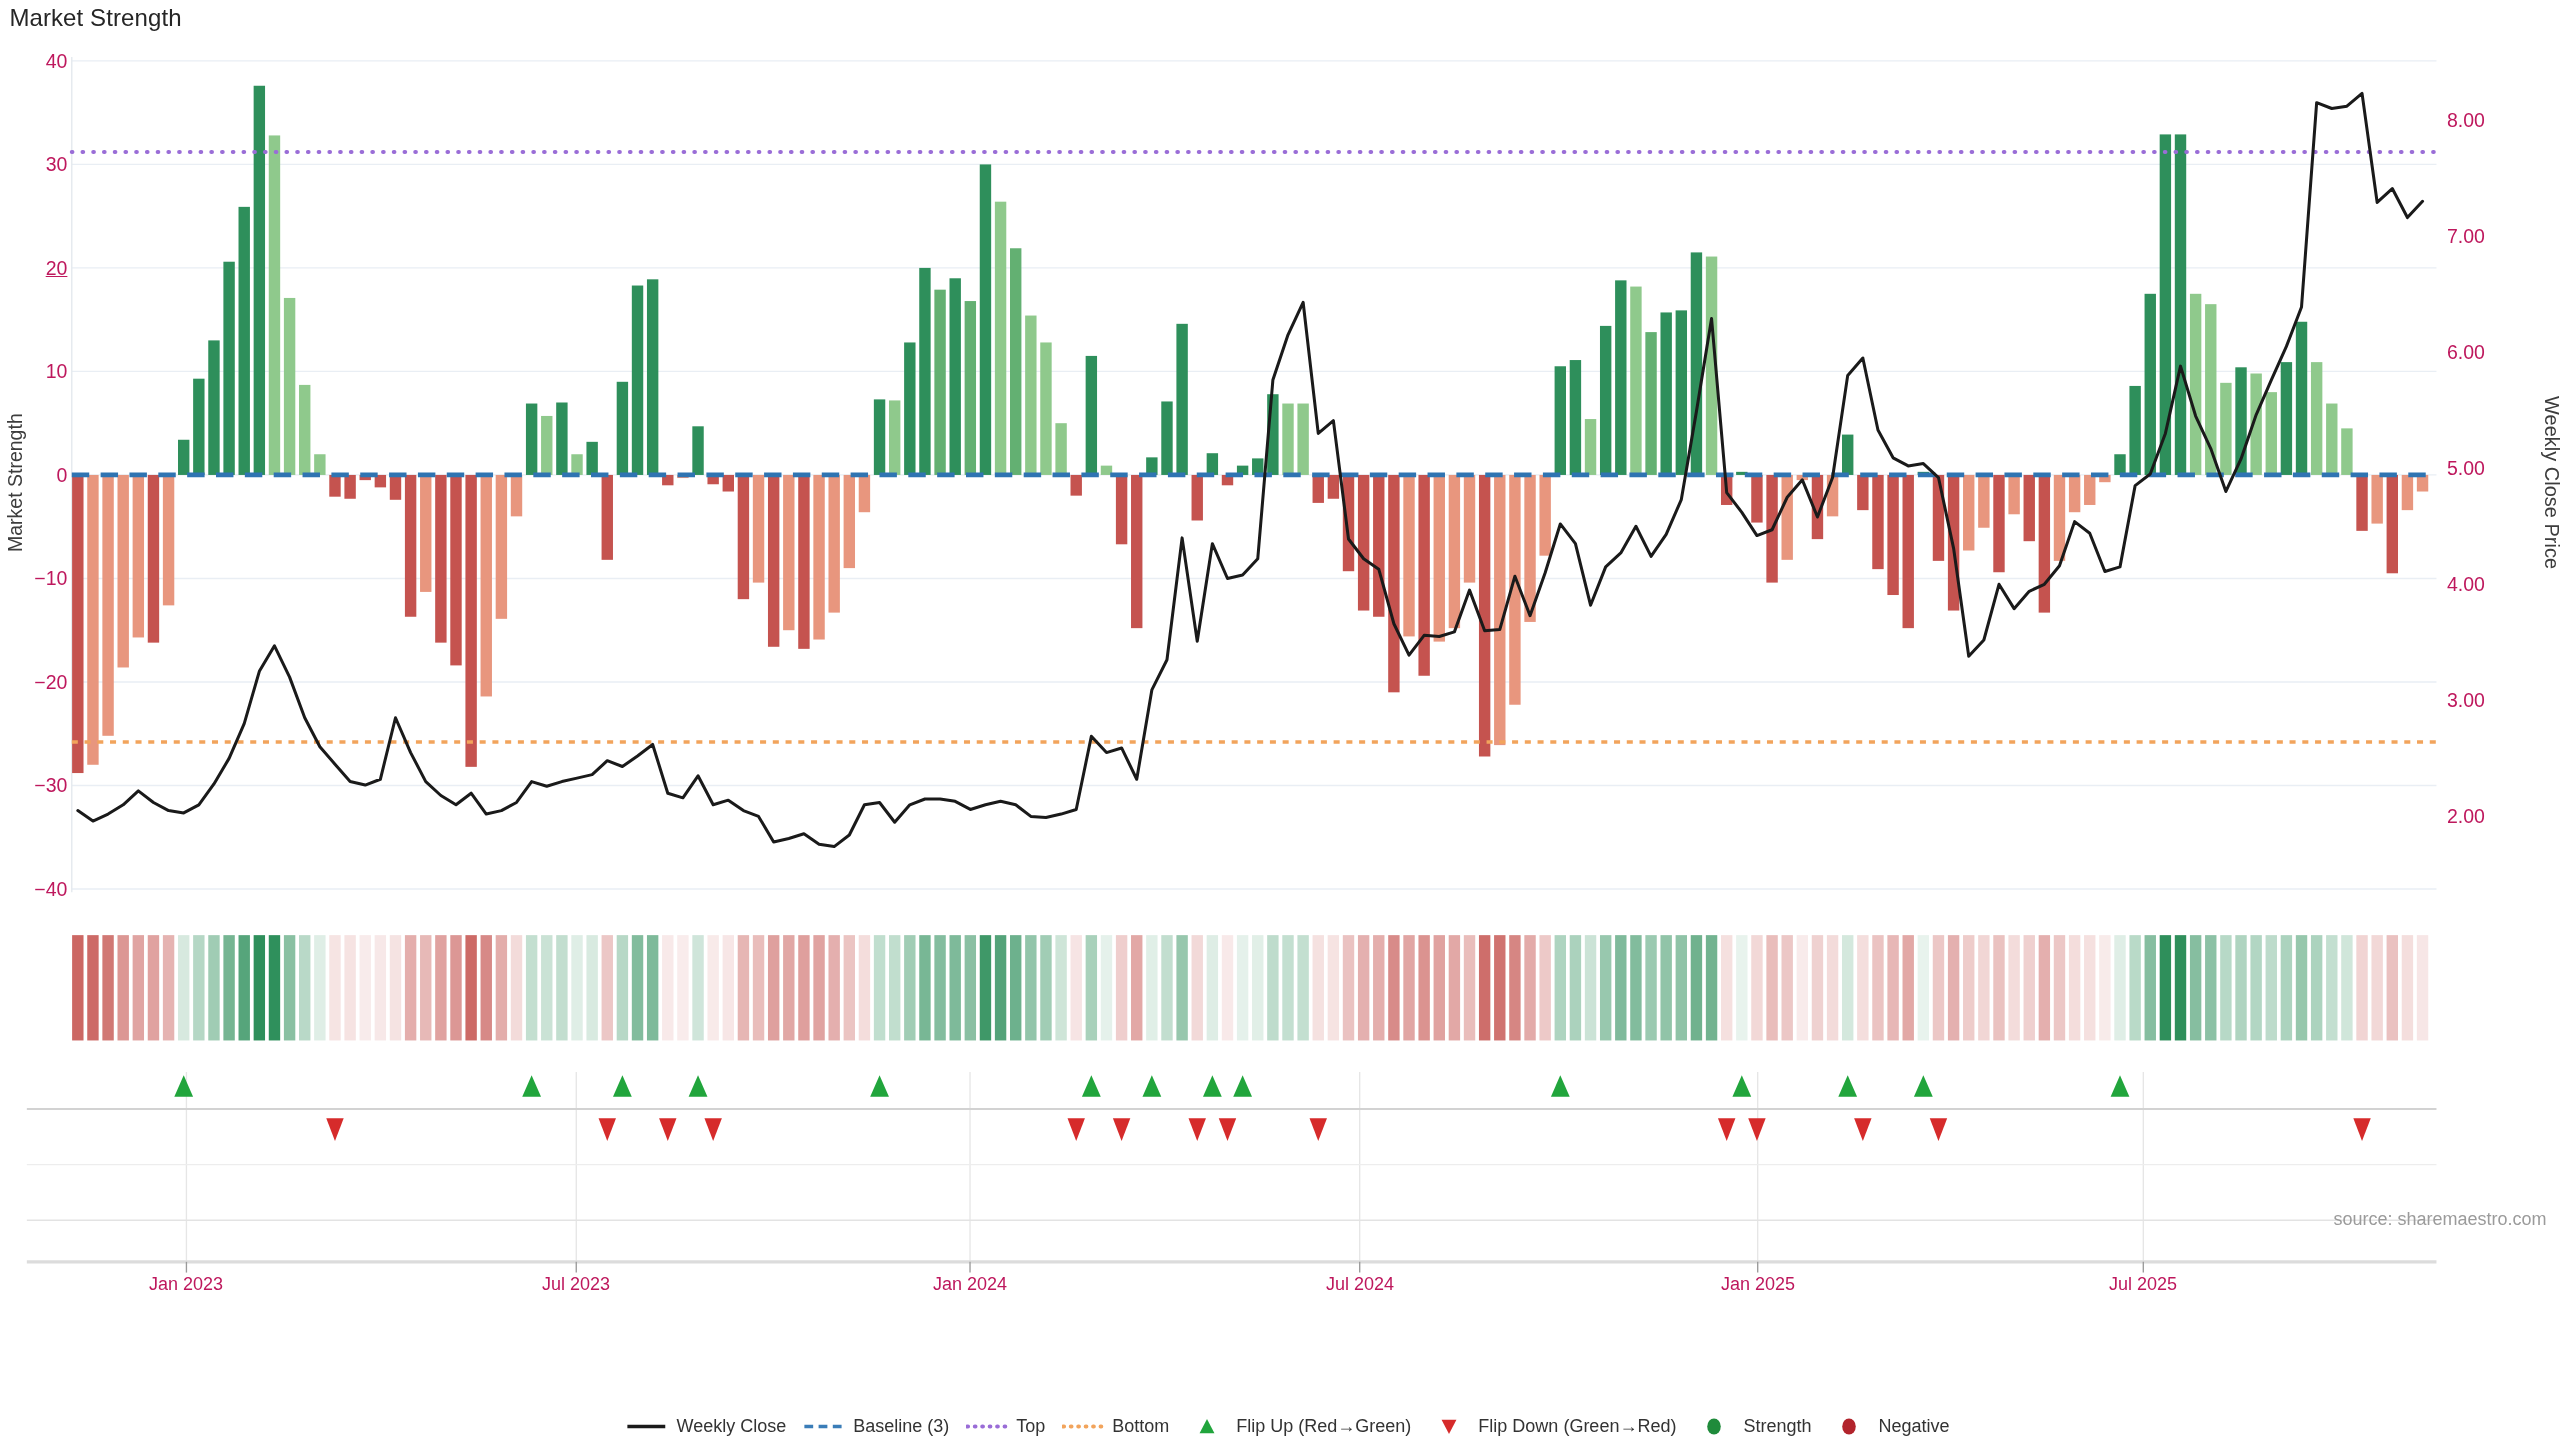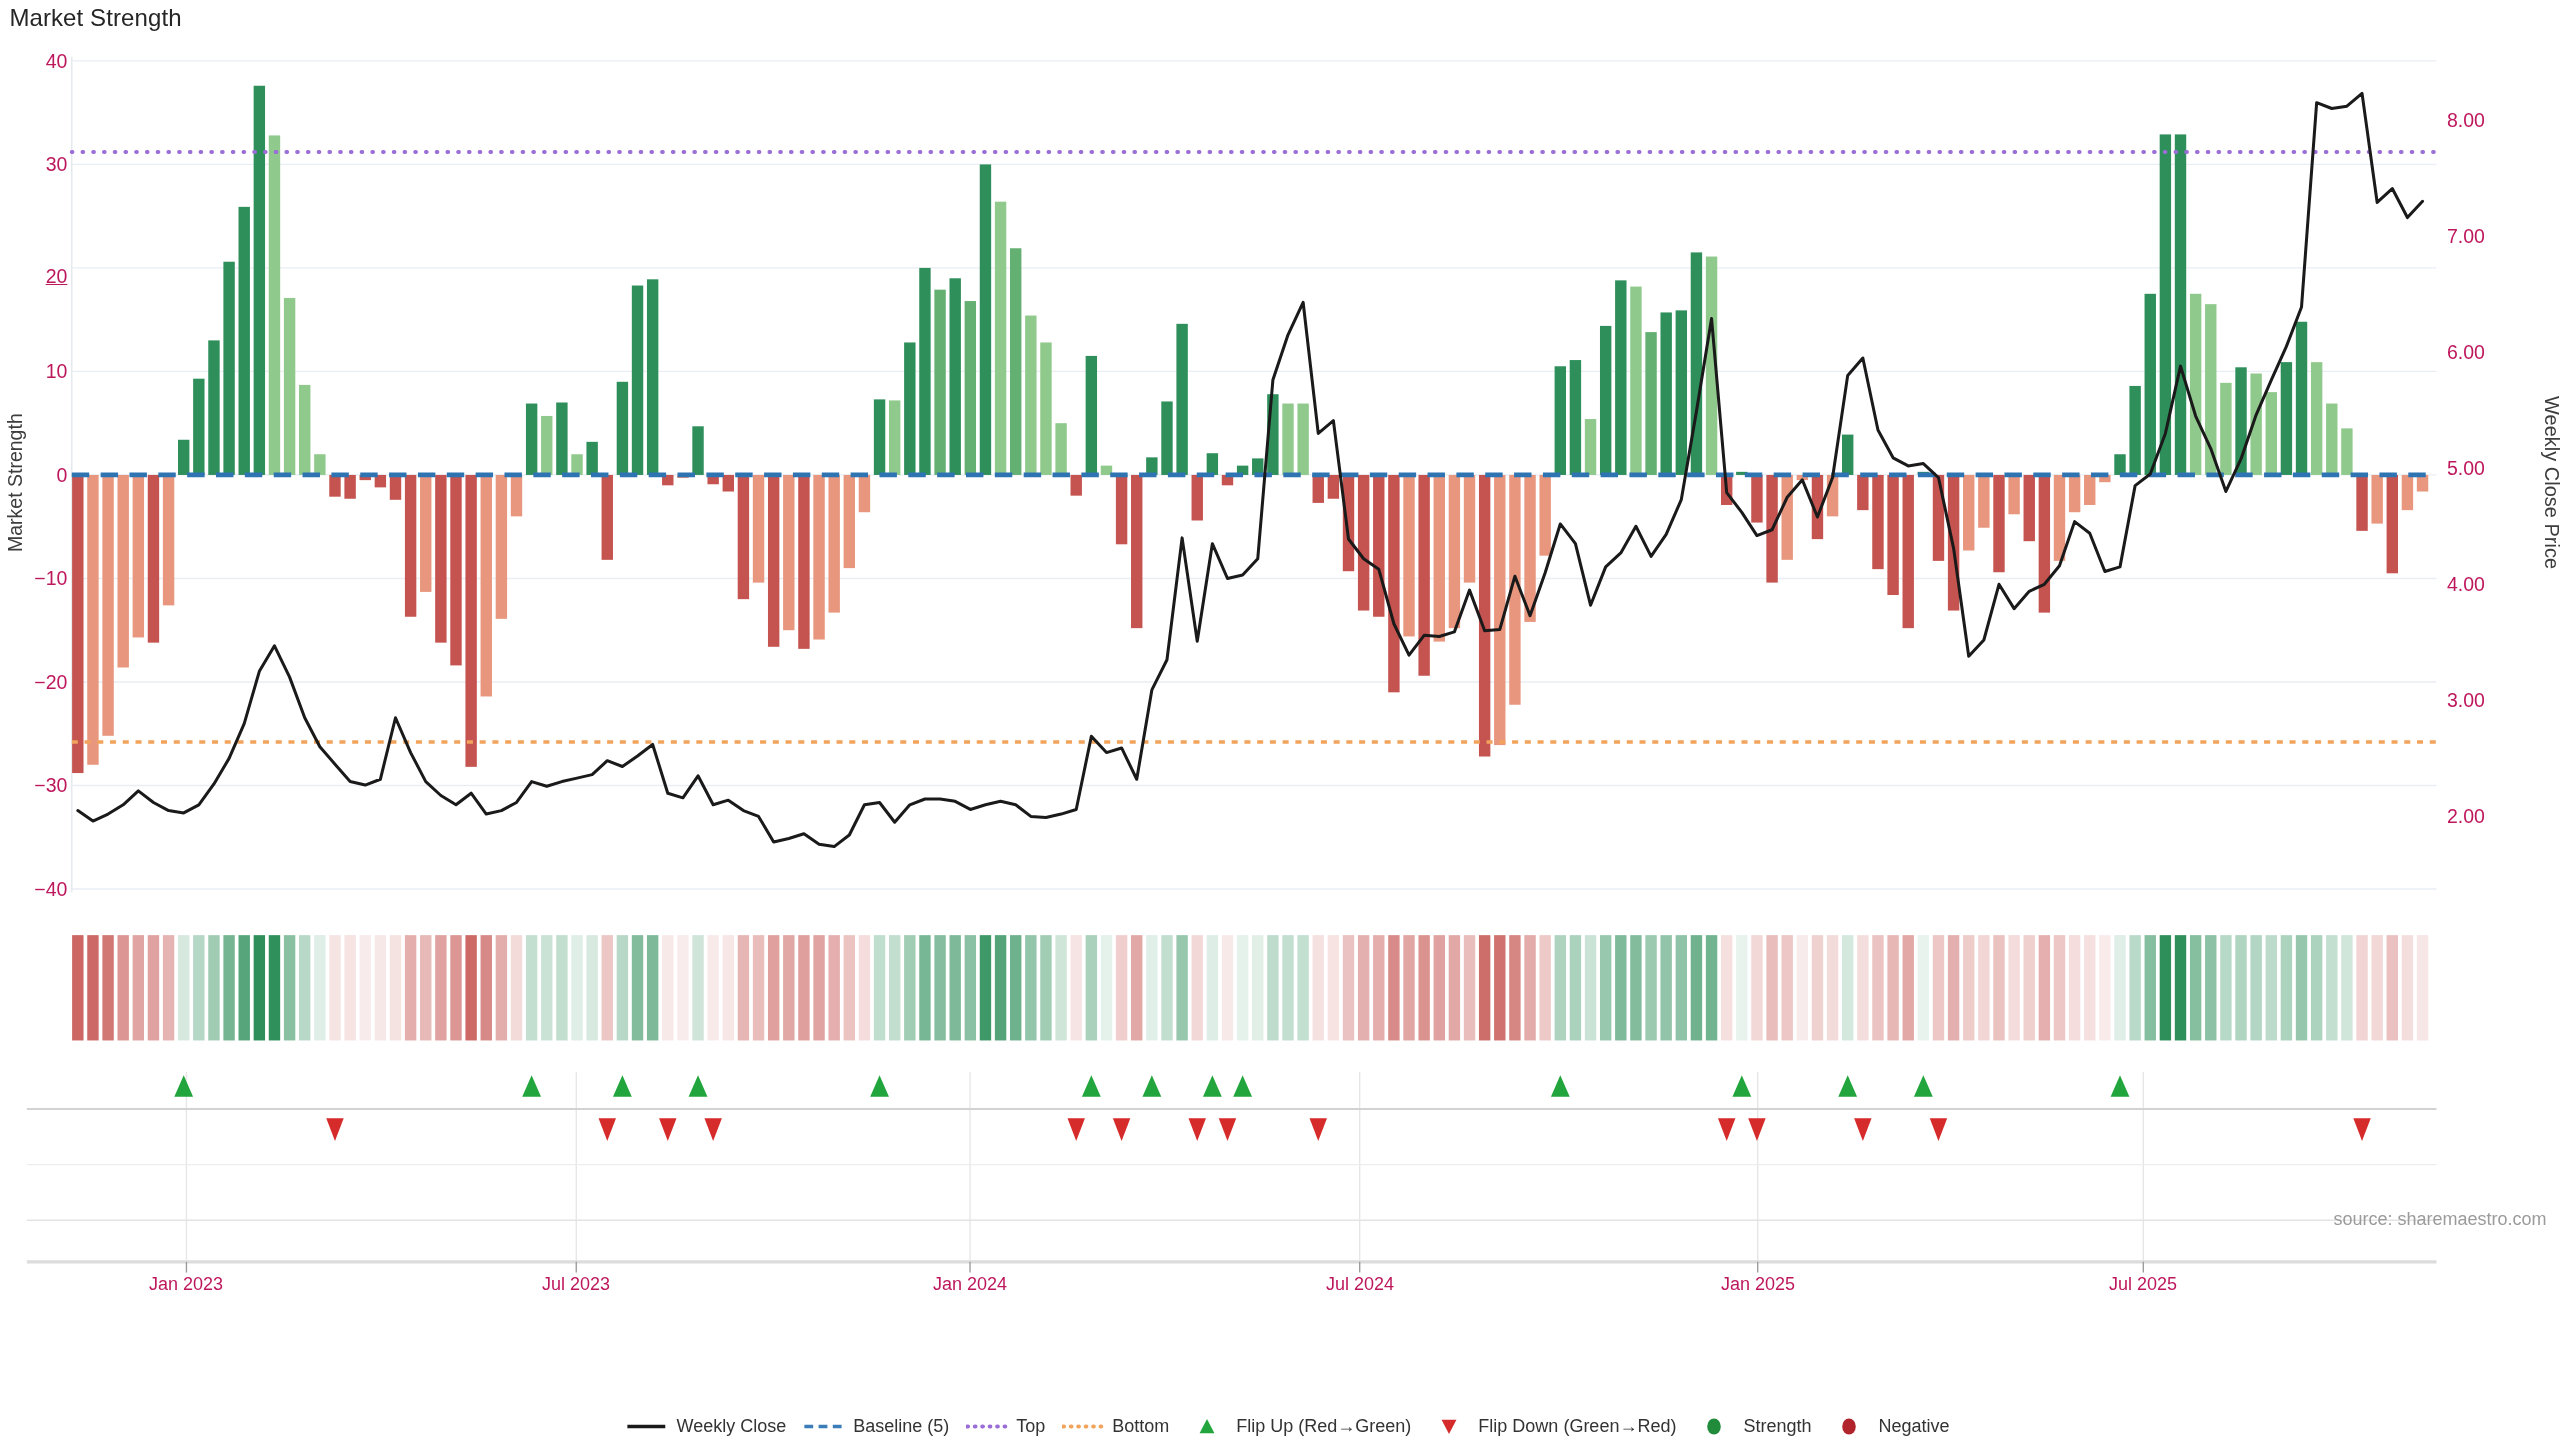--- a/index.html
+++ b/index.html
@@ -416,21 +416,21 @@
     <polygon points="2560.9500000000003,1667 2586.9500000000003,1667 2573.9500000000003,1701" fill="#d62b2b"></polygon>
     <polygon points="2606.05,1667 2632.05,1667 2619.05,1701" fill="#d62b2b"></polygon>
     <polygon points="2763.9,1667 2789.9,1667 2776.9,1701" fill="#d62b2b"></polygon>
     <polygon points="2876.65,1667 2902.65,1667 2889.65,1701" fill="#d62b2b"></polygon>
     <polygon points="3508.05,1667 3534.05,1667 3521.05,1701" fill="#d62b2b"></polygon>
   </svg>
 
 <div id="left-ticks">
     <div class="tick-label tick-left" style="left: 17.4px; top: 52px;">40</div>
     <div class="tick-label tick-left" style="left: 17.4px; top: 155px;">30</div>
-    <div class="tick-label tick-left" style="left: 17.4px; top: 267px; text-decoration: underline;">20</div>
+    <div class="tick-label tick-left" style="left: 17.4px; top: 259px; text-decoration: underline;">20</div>
     <div class="tick-label tick-left" style="left: 17.4px; top: 362px;">10</div>
     <div class="tick-label tick-left" style="left: 17.4px; top: 466px;">0</div>
     <div class="tick-label tick-left" style="left: 17.4px; top: 569px;">−10</div>
     <div class="tick-label tick-left" style="left: 17.4px; top: 673px;">−20</div>
     <div class="tick-label tick-left" style="left: 17.4px; top: 776px;">−30</div>
     <div class="tick-label tick-left" style="left: 17.4px; top: 880px; text-align: right;">−40</div>
   </div>
 <div id="right-ticks">
     <div class="tick-label tick-right" style="left: 2447px; top: 111px;">8.00</div>
     <div class="tick-label tick-right" style="left: 2447px; top: 227px;">7.00</div>
@@ -455,21 +455,21 @@
     <div class="legend-item">
       <svg width="42" height="23" viewBox="0 0 62 34">
         <line x1="2" x2="58" y1="17" y2="17" stroke="#1a1a1a" stroke-width="5"></line>
       </svg>
       <span class="lbl">Weekly Close</span>
     </div>
     <div class="legend-item">
       <svg width="42" height="23" viewBox="0 0 62 34">
         <line x1="2" x2="58" y1="17" y2="17" stroke="#3a7db8" stroke-width="5" stroke-dasharray="13 8"></line>
       </svg>
-      <span class="lbl">Baseline (5)</span>
+      <span class="lbl">Baseline (3)</span>
     </div>
     <div class="legend-item">
       <svg width="42" height="23" viewBox="0 0 62 34">
         <line x1="2" x2="58" y1="17" y2="17" stroke="#9a6dd7" stroke-width="6" stroke-dasharray="1 10" stroke-linecap="round"></line>
       </svg>
       <span class="lbl">Top</span>
     </div>
     <div class="legend-item">
       <svg width="42" height="23" viewBox="0 0 62 34">
         <line x1="2" x2="58" y1="17" y2="17" stroke="#f2a45c" stroke-width="6" stroke-dasharray="1 10" stroke-linecap="round"></line>

